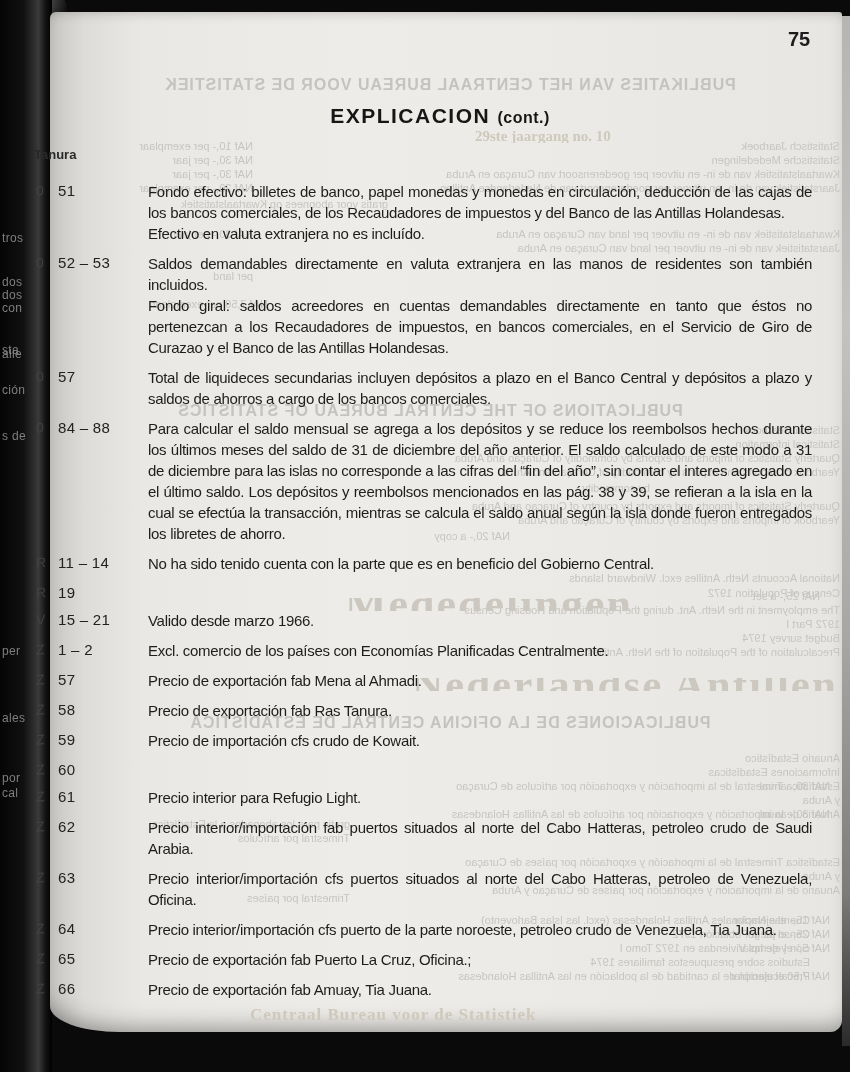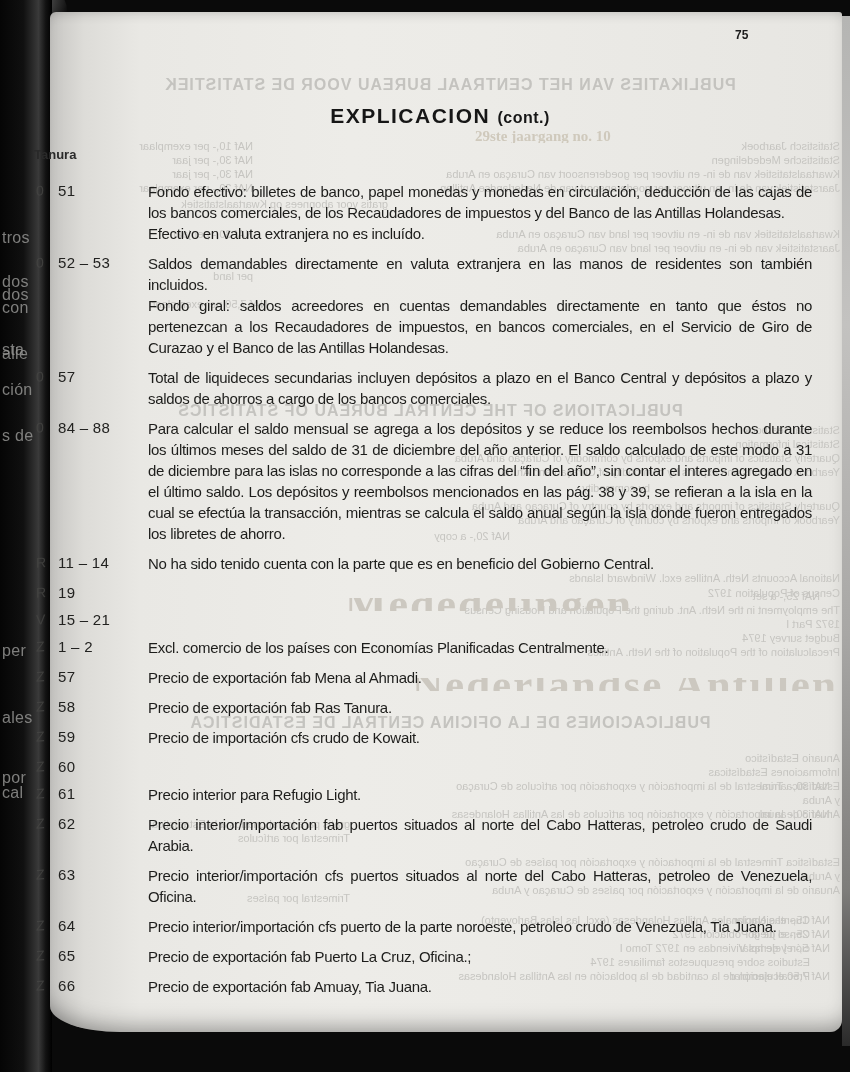--- a/index.html
+++ b/index.html
@@ -12,39 +12,39 @@
   .corner-blob{
     position:absolute;left:-18px;top:-20px;width:85px;height:60px;
     background:radial-gradient(ellipse at 30% 30%, #6a6a6a 0%, #3a3a3a 55%, rgba(0,0,0,0) 75%);
     border-radius:50%;
   }
   .left-sliver{
     position:absolute;left:0;top:0;width:52px;height:1072px;
     background:linear-gradient(90deg,#050505 0%,#101010 45%,#2e2e2e 66%,#3a3a3a 74%,#121212 88%,#000 100%);
   }
   .gutter-frag{
-    position:absolute;color:#939391;font-size:16px;line-height:12px;
+    position:absolute;color:#939391;font-size:12px;line-height:12px;
     letter-spacing:.3px;opacity:.85;white-space:nowrap;
   }
   .right-sliver{
     position:absolute;right:0;top:16px;width:8px;height:1030px;
     background:linear-gradient(180deg,#b5b5b3 0%,#c3c2c0 30%,#a8a7a5 60%,#7d7c7a 85%,#2a2a2a 100%);
   }
   
   .page{
     position:absolute;left:50px;top:12px;width:792px;height:1020px;
     background:
       linear-gradient(90deg, #c7c6c3 0px, #dddcd8 34px, #e9e8e4 90px, #edecе8 300px, #ecebe7 55%, #e7e6e2 100%),
       #ebeae6;
     background:linear-gradient(90deg,#c7c6c3 0px,#dddcd8 34px,#e9e8e4 90px,#edece8 300px,#ecebe7 55%,#e7e6e2 100%);
     border-radius:6px 3px 12px 70px / 6px 3px 12px 26px;
     box-shadow:inset 0 -16px 22px -12px rgba(0,0,0,.38), inset 0 10px 14px -12px rgba(0,0,0,.30);
   }
   .page-number{
-    position:absolute;left:685px;top:16px;font-size:12px;font-weight:bold;color:#1c1c1c;
+    position:absolute;left:738px;top:16px;font-size:20px;font-weight:bold;color:#1c1c1c;
   }
   .doc-title{
     position:absolute;left:0;top:92px;width:780px;text-align:center;color:#161616;
     font-weight:bold;font-size:21px;letter-spacing:1.5px;white-space:nowrap;
   }
   .doc-title .suffix{font-size:16px;letter-spacing:.5px;}
   .column-header{
     position:absolute;left:-16px;top:135px;font-size:13px;font-weight:bold;color:#2a2a2a;
   }
   
@@ -144,20 +144,21 @@
       <div class="g gm" style="left: 30px; top: 880px; width: 270px;">Trimestral por países</div>
       <div class="g gm" style="left: 200px; top: 902px; width: 560px;">Cuentas Nacionales Antillas Holandesas (excl. las Islas Barlovento)</div>
       <div class="g gm" style="left: 200px; top: 916px; width: 560px;">Censo de la Población 1972</div>
       <div class="g gm" style="left: 620px; top: 902px; width: 160px;">NAf 15,- el ejemplar</div>
       <div class="g gm" style="left: 620px; top: 916px; width: 160px;">NAf 25,- el juego</div>
       <div class="g gm" style="left: 200px; top: 930px; width: 560px;">ción y de las Viviendas en 1972 Tomo I</div>
       <div class="g gm" style="left: 620px; top: 930px; width: 160px;">NAf 5,- el ejemplar</div>
       <div class="g gm" style="left: 200px; top: 944px; width: 560px;">Estudios sobre presupuestos familiares 1974</div>
       <div class="g gm" style="left: 200px; top: 958px; width: 560px;">Precalculación de la cantidad de la población en las Antillas Holandesas</div>
       <div class="g gm" style="left: 620px; top: 958px; width: 160px;">NAf 7,50 el ejemplar</div>
+      <div class="g gs" style="left: 200px; top: 996px; width: 340px; font-size: 17px; letter-spacing: 1px;">Centraal Bureau voor de Statistiek</div>
     </div>
 
   <div class="page-number">75</div>
 
   <div class="doc-title">
     <span>EXPLICACION</span>
     <span class="suffix">(cont.)</span>
   </div>
 
   <div class="column-header">Tanura</div>
@@ -206,20 +207,23 @@
   </div>
 
   <div class="row">
     <span class="edge-letter">R</span>
     <span class="col-num">19</span>
   </div>
 
   <div class="row">
     <span class="edge-letter">V</span>
     <span class="col-num">15 – 21</span>
+    <div class="col-text">
+          <p>Valido desde marzo 1966.</p>
+        </div>
   </div>
 
   <div class="row">
     <span class="edge-letter">Z</span>
     <span class="col-num">1 –  2</span>
     <div class="col-text">
           <p>Excl. comercio de los países con Economías Planificadas Centralmente.</p>
         </div>
   </div>
 

